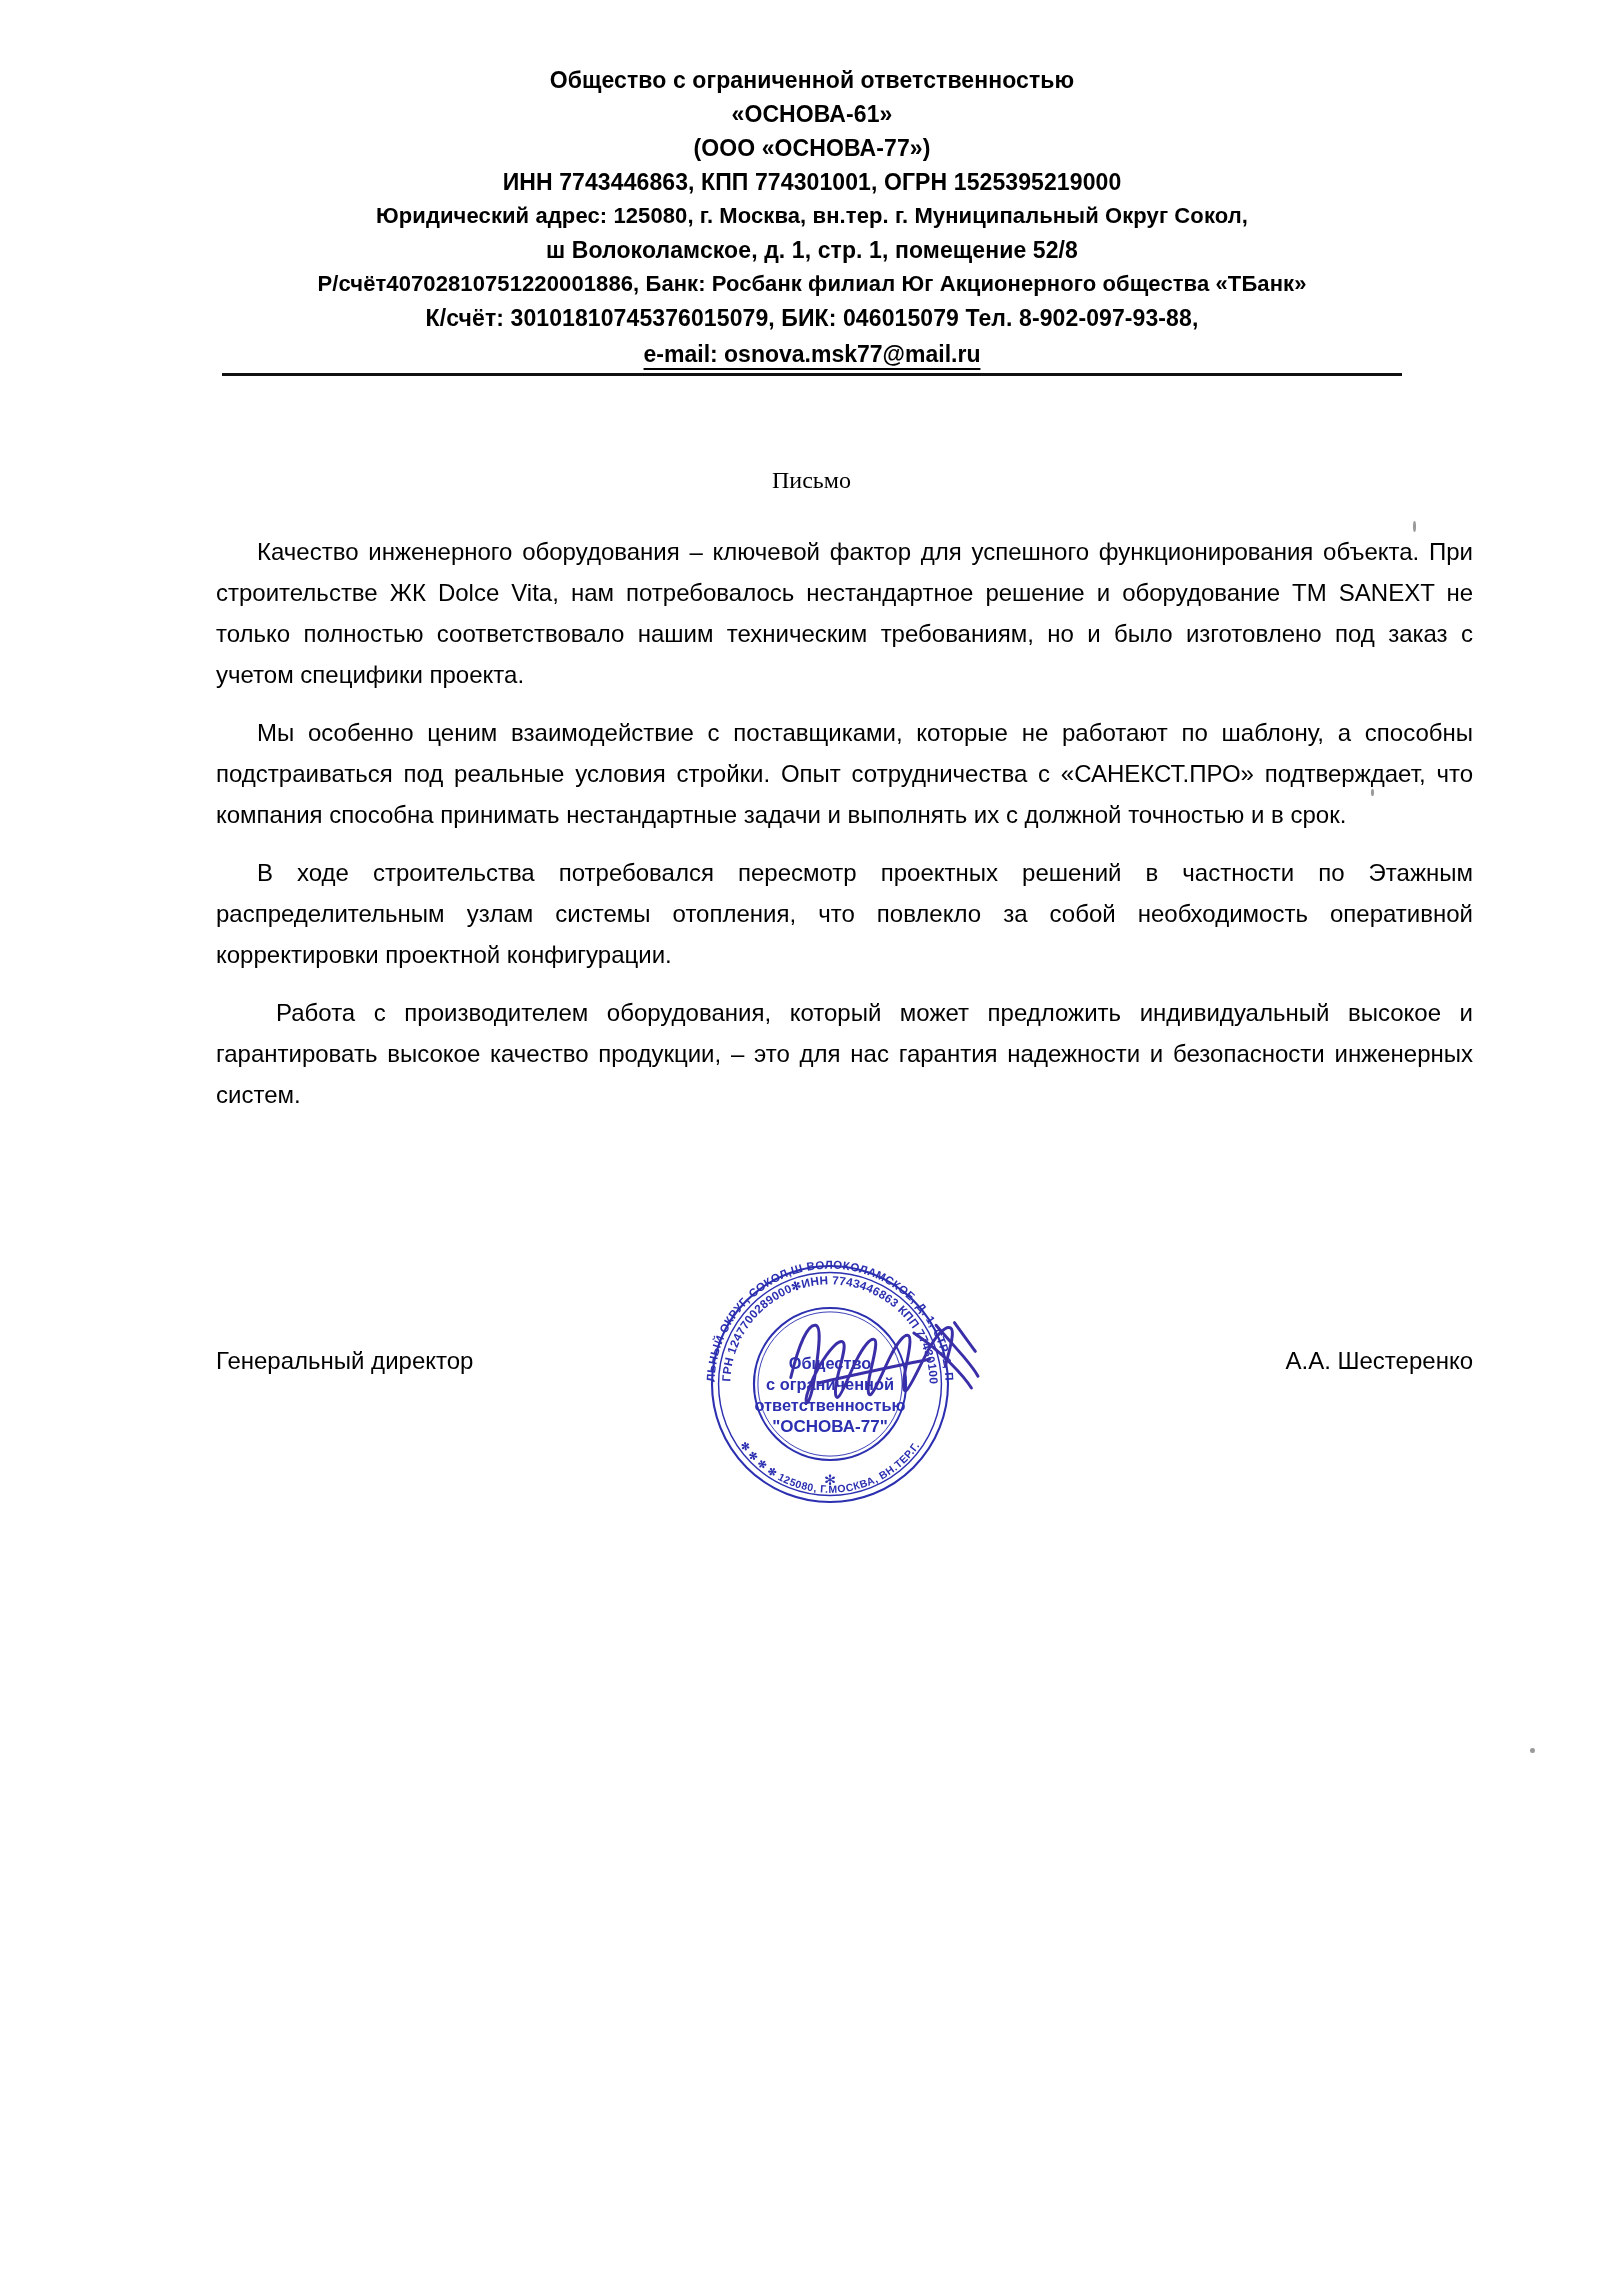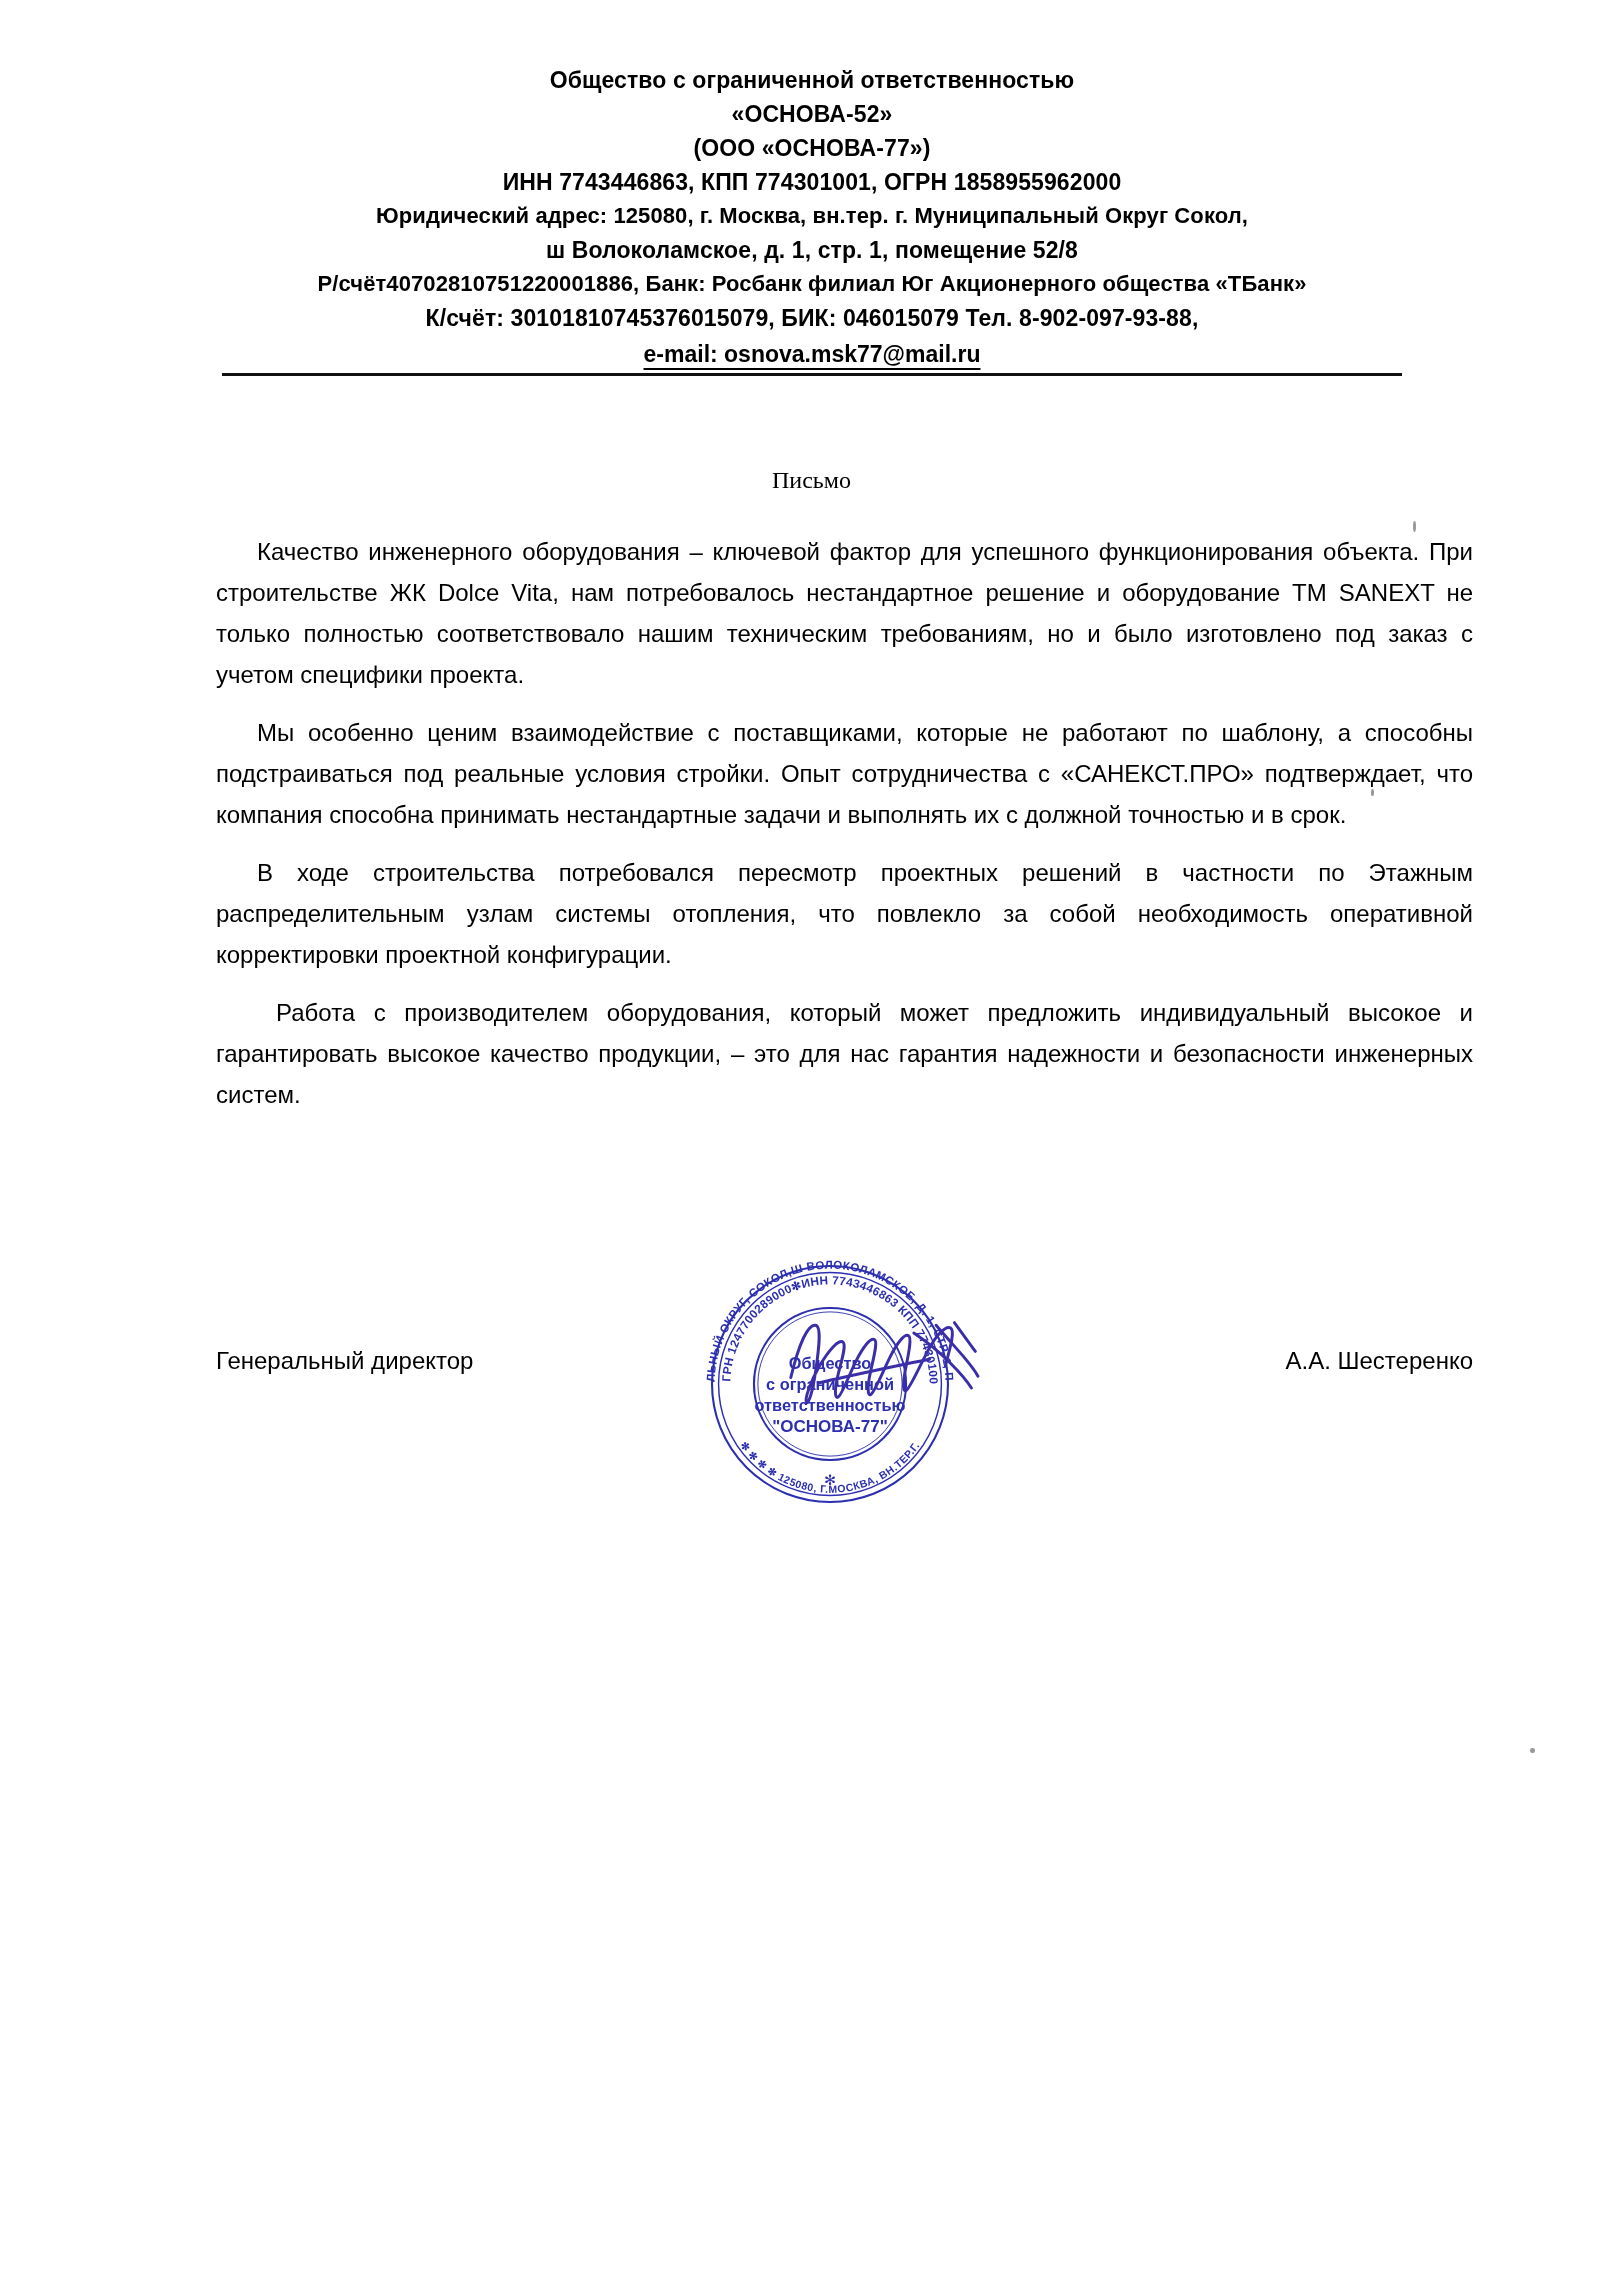--- a/index.html
+++ b/index.html
@@ -171,23 +171,23 @@
     border-radius: 50%;
   }
 </style>
 </head>
 <body>
 
 <div id="page">
 
   <div class="letterhead">
     <div class="lh-line">Общество с ограниченной ответственностью</div>
-    <div class="lh-line">«ОСНОВА-52»</div>
+    <div class="lh-line">«ОСНОВА-61»</div>
     <div class="lh-line">(ООО «ОСНОВА-77»)</div>
-    <div class="lh-line">ИНН  7743446863, КПП 774301001, ОГРН 1858955962000</div>
+    <div class="lh-line">ИНН  7743446863, КПП 774301001, ОГРН 1525395219000</div>
     <div class="lh-line wide">Юридический адрес: 125080, г. Москва, вн.тер. г. Муниципальный Округ Сокол,</div>
     <div class="lh-line">ш Волоколамское, д. 1, стр. 1, помещение 52/8</div>
     <div class="lh-line wide">Р/счёт40702810751220001886, Банк: Росбанк филиал Юг Акционерного общества «ТБанк»</div>
     <div class="lh-line">К/счёт: 30101810745376015079,  БИК: 046015079 Тел. 8-902-097-93-88,</div>
     <div class="lh-email-wrap">
       <span class="lh-email">e-mail:  osnova.msk77@mail.ru</span>
       <div class="lh-rule"></div>
     </div>
   </div>
 

